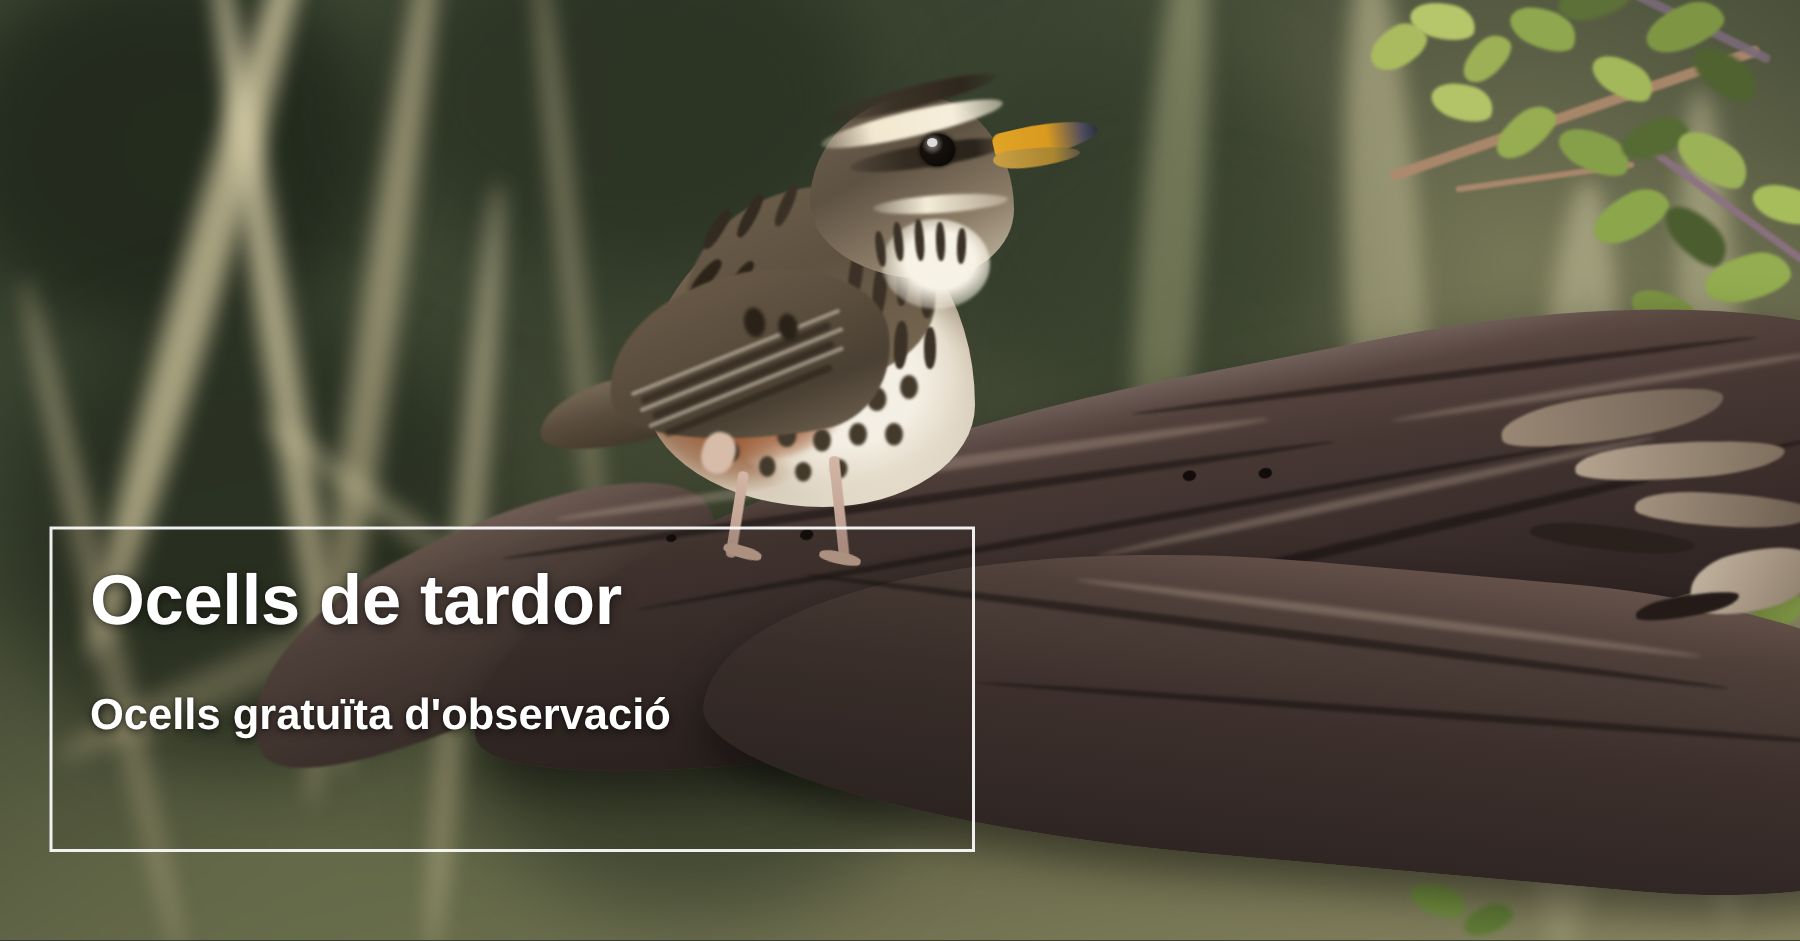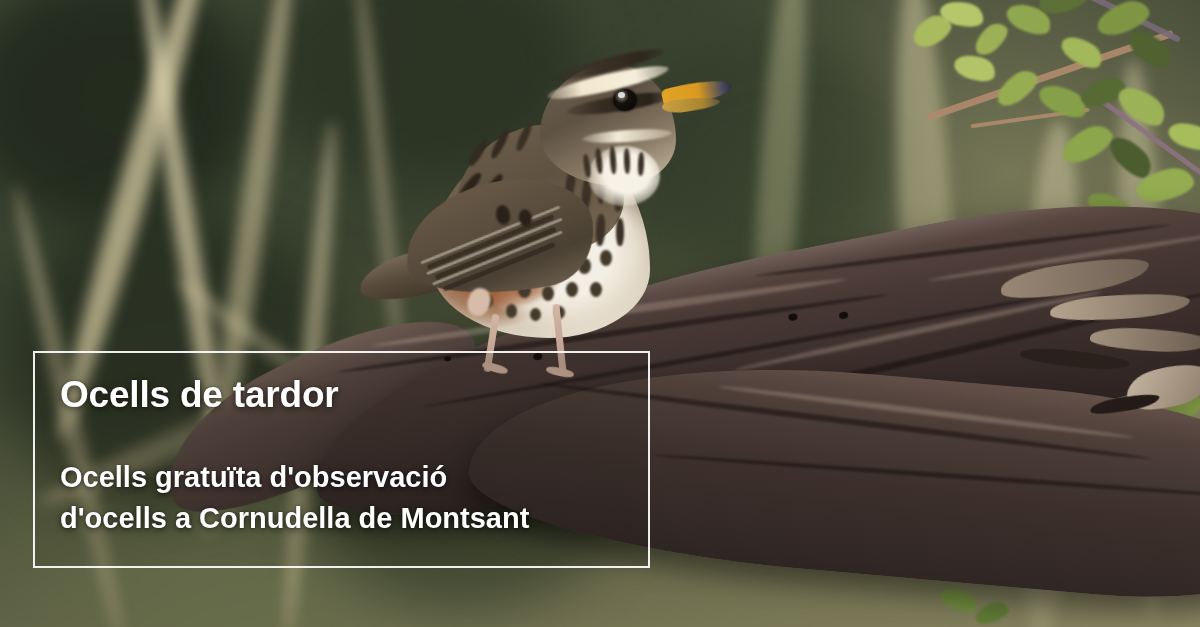--- a/index.html
+++ b/index.html
@@ -189,21 +189,21 @@
   .overlay-frame{
     position:absolute;left:33px;top:351px;width:617px;height:217px;
     border:2px solid rgba(255,255,255,.92);
     background:rgba(22,26,20,.12);
   }
   .title-block{
     position:absolute;left:60px;top:376px;width:600px;
   }
   .title{
     margin:0;
-    font-size:37px;line-height:1.0;font-weight:700;letter-spacing:-.2px;
+    font-size:47px;line-height:1.0;font-weight:700;letter-spacing:-.2px;
     color:#ffffff;
     text-shadow:0 2px 7px rgba(0,0,0,.55),0 0 2px rgba(0,0,0,.4);
     white-space:nowrap;
   }
   .subtitle{
     position:absolute;left:60px;top:457px;width:600px;
     margin:0;
     font-size:29px;line-height:1.42;font-weight:700;
     color:#ffffff;
     text-shadow:0 2px 6px rgba(0,0,0,.6),0 0 2px rgba(0,0,0,.45);
@@ -396,16 +396,15 @@
   </div>
 
   <div class="overlay-frame"></div>
 
   <div class="title-block">
     <h1 class="title">Ocells de tardor</h1>
   </div>
 
   <div class="subtitle">
     <span class="ln">Ocells gratuïta d'observació</span>
-    <span class="ln">d'ocells a Cornudella de Montsant</span>
   </div>
 
 </div>
 
 </body></html>

